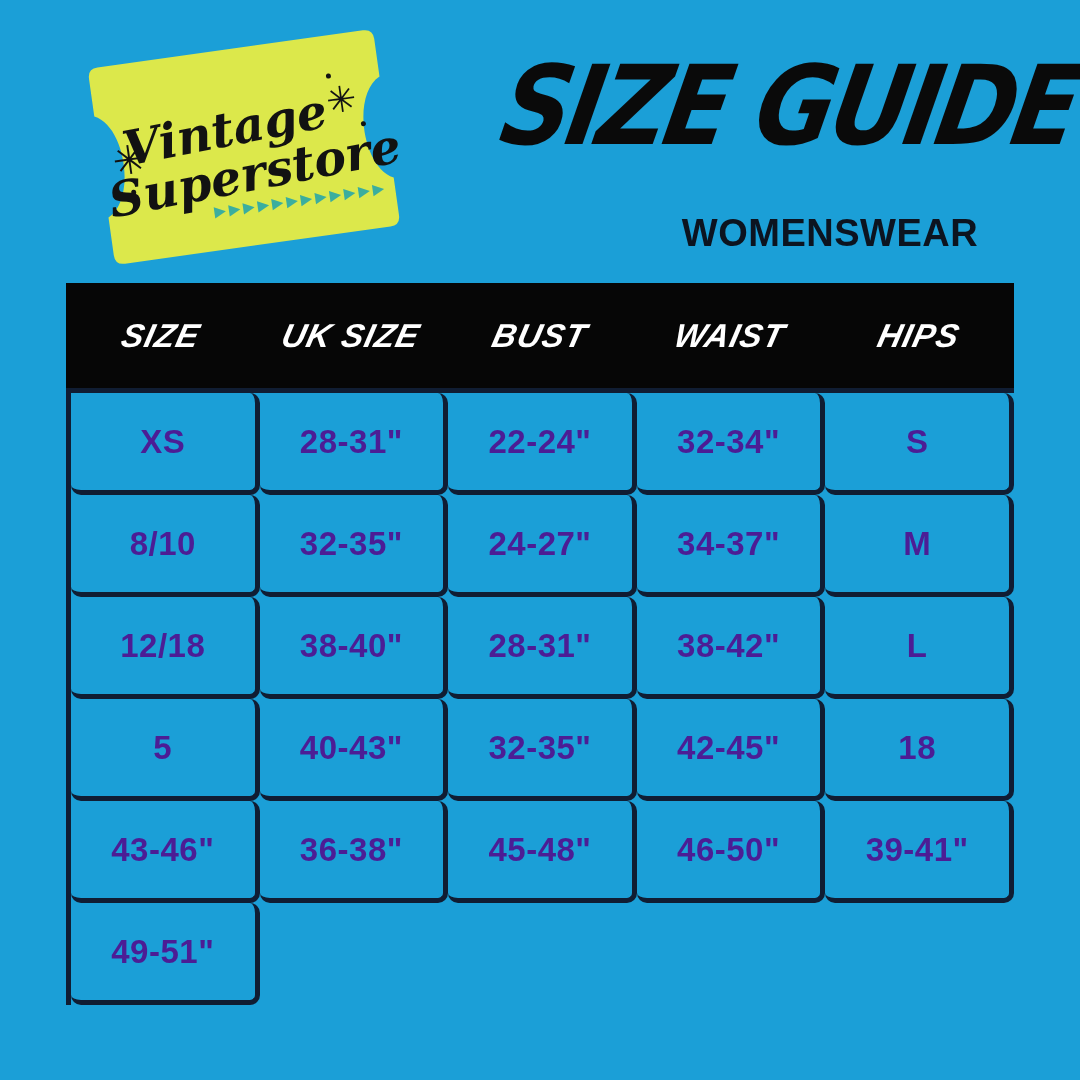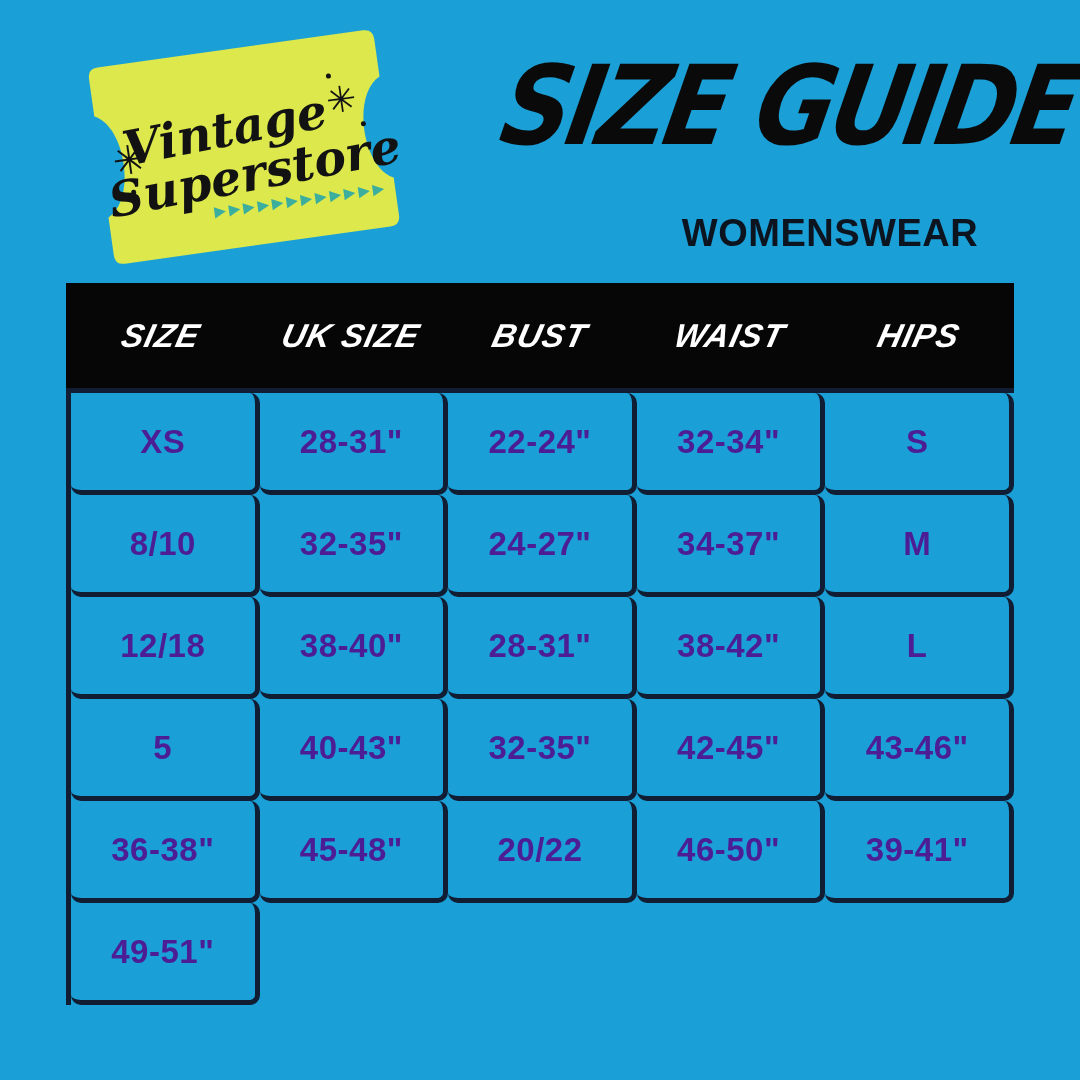--- a/index.html
+++ b/index.html
@@ -148,22 +148,22 @@
     <div class="cell">38-40"</div>
     <div class="cell">28-31"</div>
     <div class="cell">38-42"</div>
 
     <div class="cell">L</div>
     <div class="cell">5</div>
     <div class="cell">40-43"</div>
     <div class="cell">32-35"</div>
     <div class="cell">42-45"</div>
 
+    <div class="cell">18</div>
     <div class="cell">43-46"</div>
     <div class="cell">36-38"</div>
     <div class="cell">45-48"</div>
 
-    <div class="cell">20/22</div>
     <div class="cell">46-50"</div>
     <div class="cell">39-41"</div>
     <div class="cell">49-51"</div>
   </div>
 </div>
 
 </body></html>

